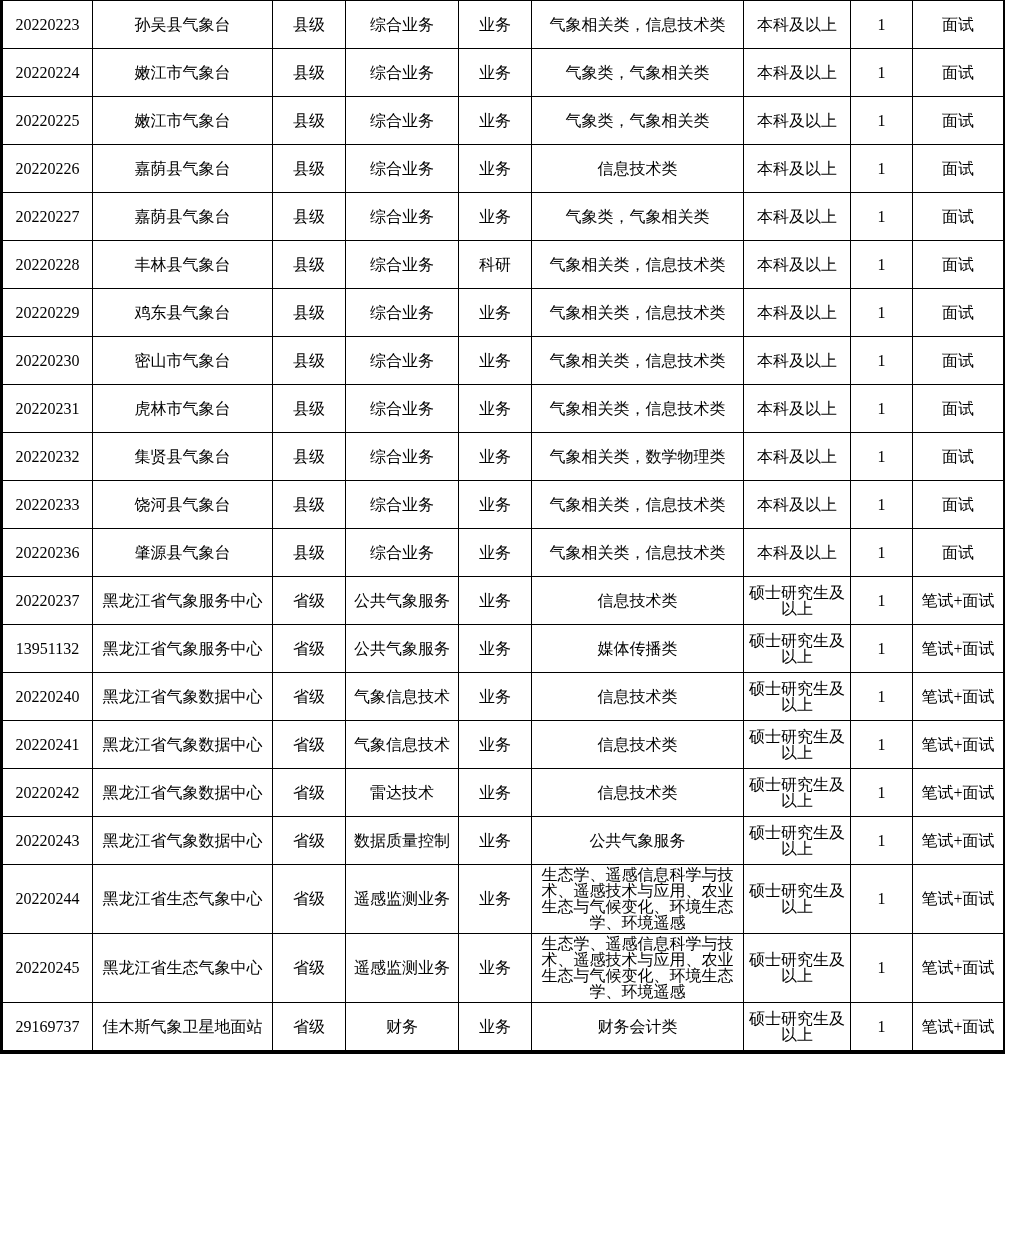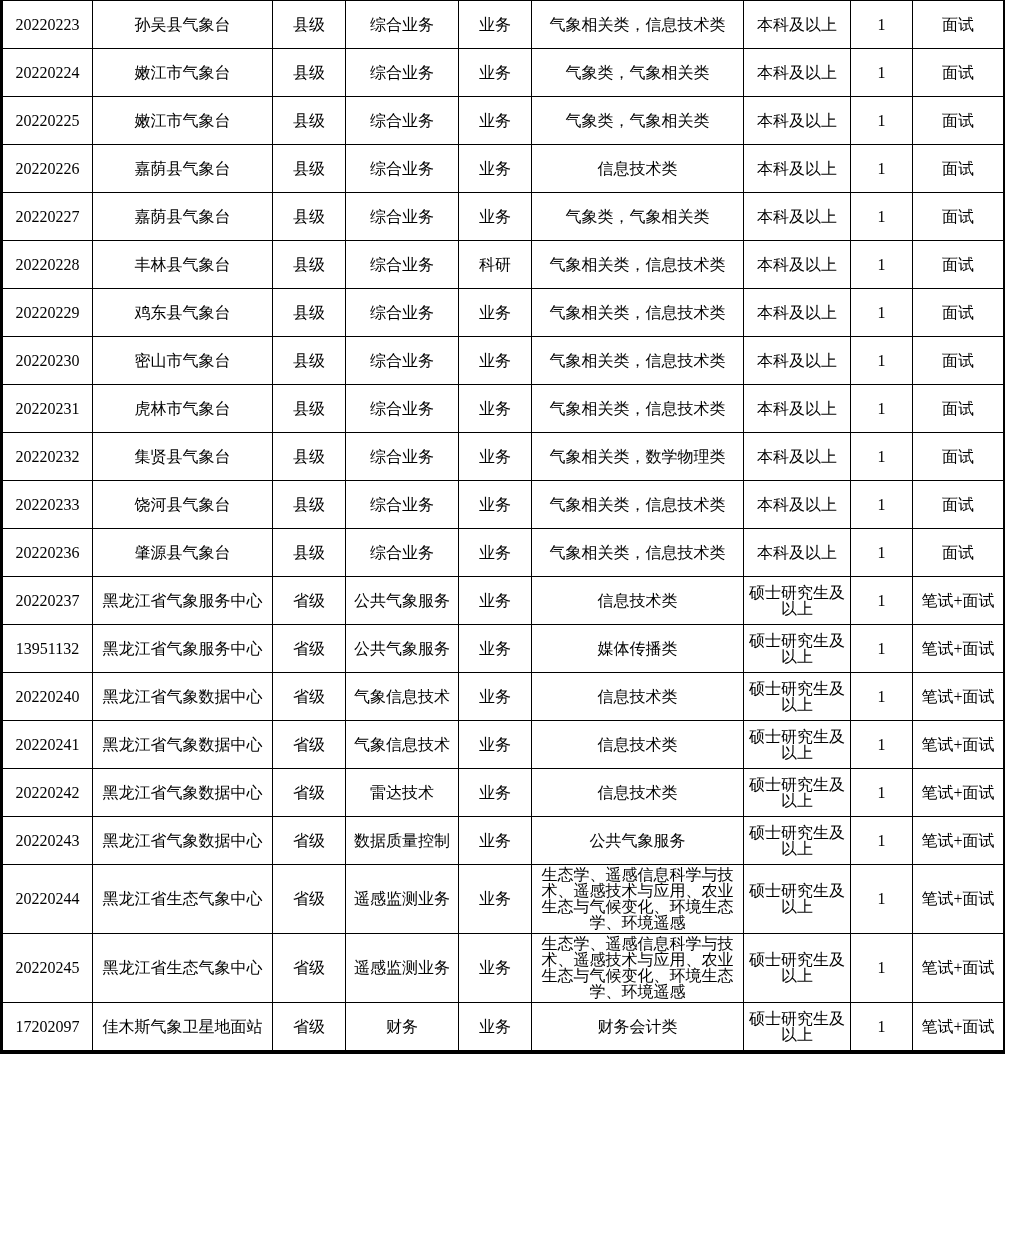--- a/index.html
+++ b/index.html
@@ -292,21 +292,21 @@
             <td>黑龙江省生态气象中心</td>
             <td>省级</td>
             <td>遥感监测业务</td>
             <td>业务</td>
             <td>生态学、遥感信息科学与技术、遥感技术与应用、农业生态与气候变化、环境生态学、环境遥感</td>
             <td>硕士研究生及以上</td>
             <td>1</td>
             <td>笔试+面试</td>
           </tr>
           <tr>
-            <td>17202097</td>
+            <td>29169737</td>
             <td>佳木斯气象卫星地面站</td>
             <td>省级</td>
             <td>财务</td>
             <td>业务</td>
             <td>财务会计类</td>
             <td>硕士研究生及以上</td>
             <td>1</td>
             <td>笔试+面试</td>
           </tr>
         </tbody>

